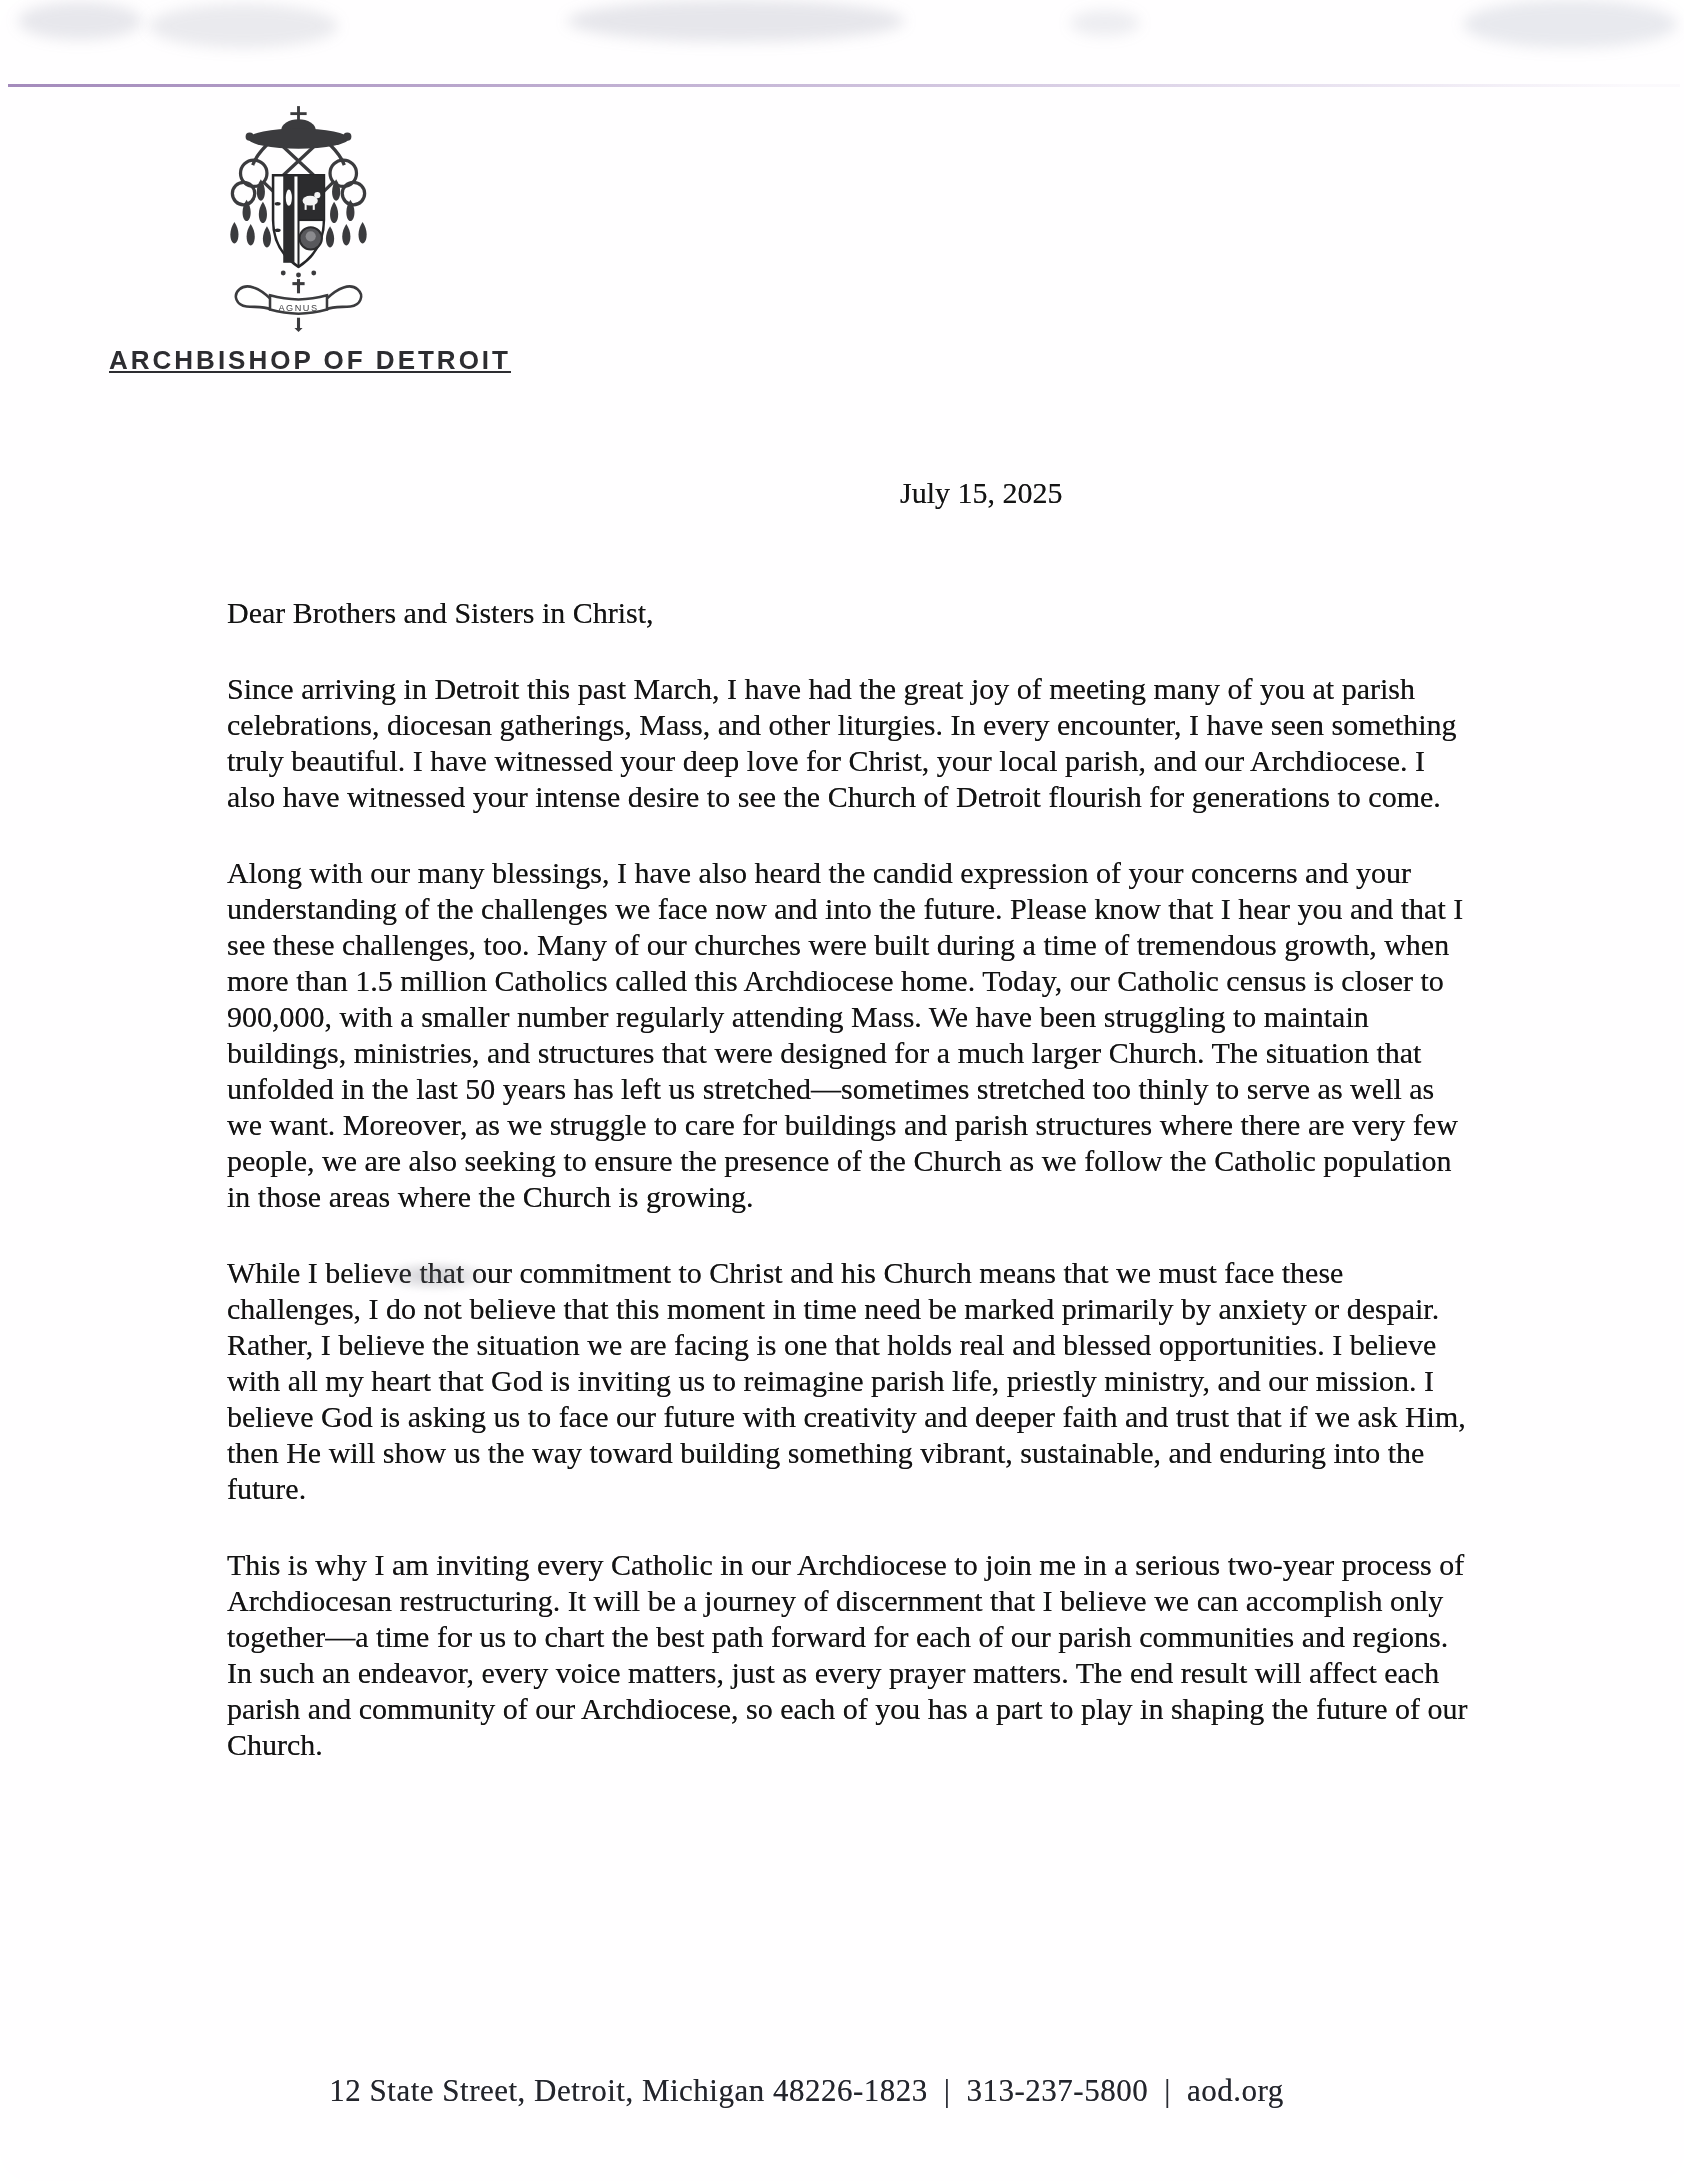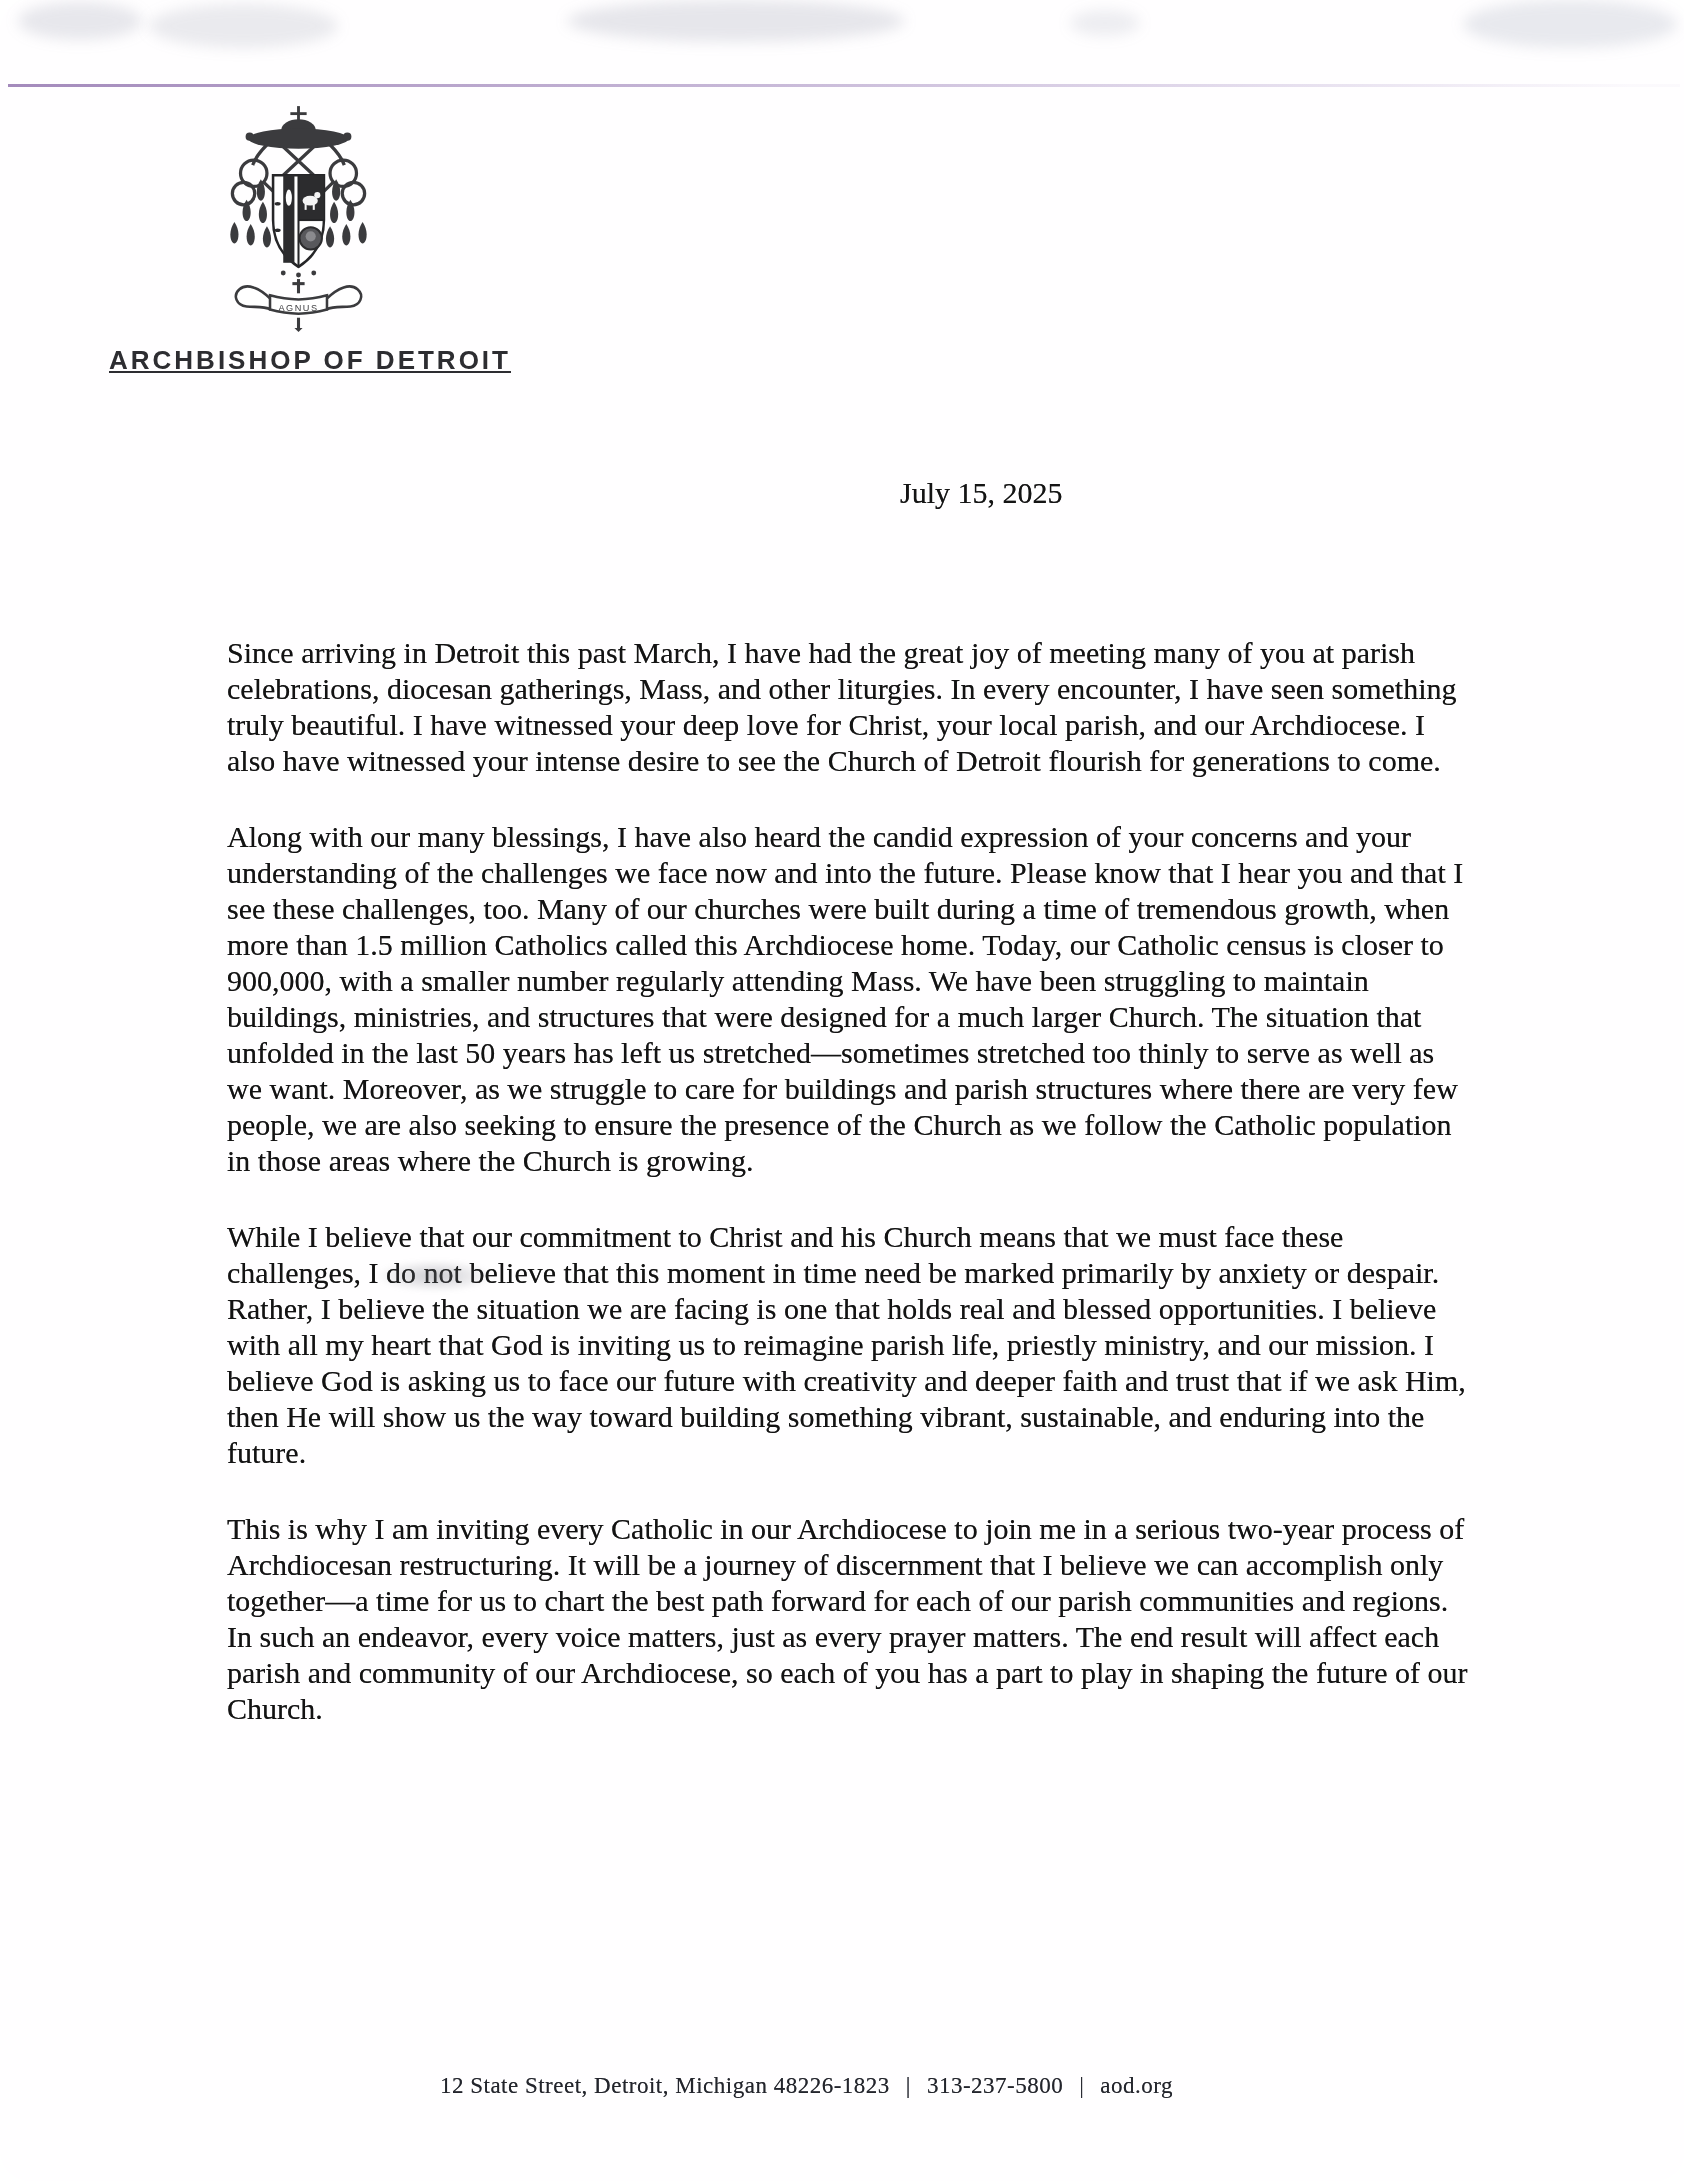--- a/index.html
+++ b/index.html
@@ -51,21 +51,21 @@
     font-size: 30px; line-height: 36px; color: #131313;
     text-align: left;
     text-shadow: 0 0 0.4px rgba(20,20,20,.65);
   }
   .body-text p { margin: 40px 2px 0 0; }
   .body-text p.salutation { margin: 0; }
 
   .footer {
     position: absolute; left: 0; top: 2073px; width: 1613px;
     text-align: center;
-    font-size: 23px; color: #23252c; letter-spacing: 0.5px;
+    font-size: 31px; color: #23252c; letter-spacing: 0.5px;
     text-shadow: 0 0 0.4px rgba(35,37,44,.6);
   }
   .footer .sep { padding: 0 16px; color: #2a2c33; }
 </style>
 </head>
 <body>
 
 <div class="page">
 
   <div class="blob" style="left:18px;top:2px;width:124px;height:38px;background:rgba(104,112,138,.16)"></div>
@@ -154,20 +154,21 @@
         <path d="M75 228 l-4 -4 h8 Z" stroke="none"></path>
       </g>
     </g>
   </svg>
 
   <h1 class="org-name">ARCHBISHOP OF DETROIT</h1>
 
   <div class="date-line">July 15, 2025</div>
 
   <main class="body-text">
+    <p class="salutation">Dear Brothers and Sisters in Christ,</p>
     <p>Since arriving in Detroit this past March, I have had the great joy of meeting many of you at parish celebrations, diocesan gatherings, Mass, and other liturgies. In every encounter, I have seen something truly beautiful. I have witnessed your deep love for Christ, your local parish, and our Archdiocese. I also have witnessed your intense desire to see the Church of Detroit flourish for generations to come.</p>
     <p>Along with our many blessings, I have also heard the candid expression of your concerns and your understanding of the challenges we face now and into the future. Please know that I hear you and that I see these challenges, too. Many of our churches were built during a time of tremendous growth, when more than 1.5 million Catholics called this Archdiocese home. Today, our Catholic census is closer to 900,000, with a smaller number regularly attending Mass. We have been struggling to maintain buildings, ministries, and structures that were designed for a much larger Church. The situation that unfolded in the last 50 years has left us stretched—sometimes stretched too thinly to serve as well as we want. Moreover, as we struggle to care for buildings and parish structures where there are very few people, we are also seeking to ensure the presence of the Church as we follow the Catholic population in those areas where the Church is growing.</p>
     <p>While I believe that our commitment to Christ and his Church means that we must face these challenges, I do not believe that this moment in time need be marked primarily by anxiety or despair. Rather, I believe the situation we are facing is one that holds real and blessed opportunities. I believe with all my heart that God is inviting us to reimagine parish life, priestly ministry, and our mission. I believe God is asking us to face our future with creativity and deeper faith and trust that if we ask Him, then He will show us the way toward building something vibrant, sustainable, and enduring into the future.</p>
     <p>This is why I am inviting every Catholic in our Archdiocese to join me in a serious two-year process of Archdiocesan restructuring. It will be a journey of discernment that I believe we can accomplish only together—a time for us to chart the best path forward for each of our parish communities and regions. In such an endeavor, every voice matters, just as every prayer matters. The end result will affect each parish and community of our Archdiocese, so each of you has a part to play in shaping the future of our Church.</p>
   </main>
 
   <div class="smudge"></div>
 
   <div class="footer">
     <span>12 State Street, Detroit, Michigan 48226-1823</span><span class="sep">|</span><span>313-237-5800</span><span class="sep">|</span><span>aod.org</span>

